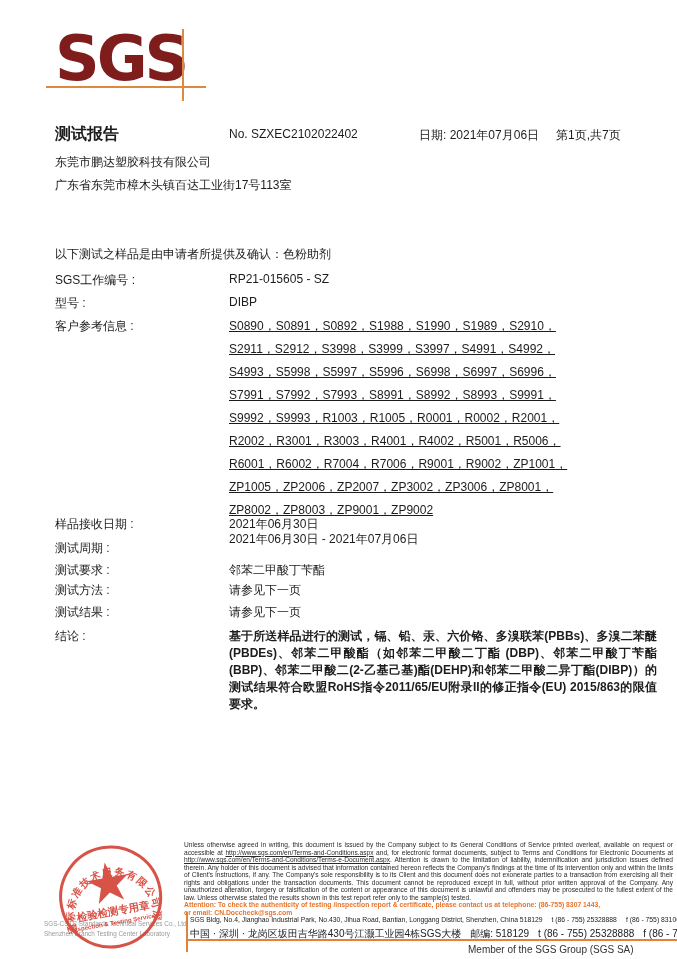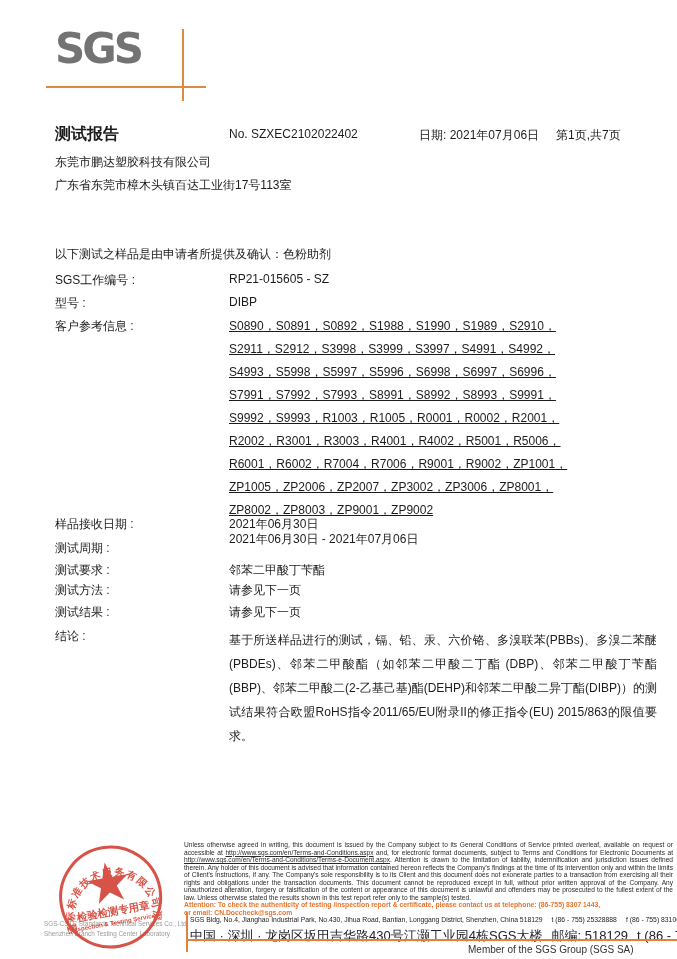--- a/index.html
+++ b/index.html
@@ -1,46 +1,46 @@
 <!DOCTYPE html>
 <html><head>
 <meta charset="utf-8">
 <style>
   html,body{margin:0;padding:0;background:#e8e8e8;}
   .page{position:relative;width:677px;height:959px;background:#ffffff;margin:0 auto;
         font-family:"Liberation Sans","DejaVu Sans",sans-serif;color:#1c1c1c;overflow:hidden;}
   .abs{position:absolute;}
   
-  .logo-text{left:55px;top:28px;font-size:42px;font-weight:bold;color:#737373;
+  .logo-text{left:55px;top:28px;font-size:62px;font-weight:bold;color:#7f1d1d;
              letter-spacing:-3px;line-height:1;font-family:"DejaVu Sans",sans-serif;}
   .logo-hline{left:46px;top:86px;width:160px;height:2px;background:#dd8a3e;}
   .logo-vline{left:182px;top:29px;width:2px;height:72px;background:#dd8a3e;}
   .report-title{left:55px;top:124px;font-size:16px;font-weight:bold;}
   .report-no{left:229px;top:127px;font-size:12px;}
   .report-date{left:419px;top:127px;font-size:12px;}
   .report-page{left:556px;top:127px;font-size:12px;}
   
   .t12{font-size:12px;line-height:1.25;}
   .company-name{left:55px;top:155px;}
   .company-address{left:55px;top:178px;}
   .statement{left:55px;top:247px;}
   .flabel{left:55px;font-size:12px;}
   .fvalue{left:229px;font-size:12px;}
   .ref-line{height:23px;text-decoration:underline;}
-  .conclusion-val{width:428px;line-height:24px;text-align:justify;}
+  .conclusion-val{width:428px;line-height:17px;text-align:justify;font-weight:bold;}
   
   .legal{left:184px;top:841px;width:489px;font-size:6.6px;line-height:7.55px;
          text-align:justify;color:#2a2a2a;}
   .legal .u{text-decoration:underline;}
   .attention{left:184px;top:901px;width:489px;font-size:6.8px;line-height:7.6px;
              color:#e8732a;font-weight:bold;}
   .addr-row{left:190px;width:487px;font-size:6.8px;white-space:nowrap;color:#222;
             display:flex;gap:9px;align-items:baseline;}
   .addr-row1{top:916px;}
-  .addr-row2{top:927px;font-size:13px;}
+  .addr-row2{top:927px;font-size:10px;}
   .footer-vline{left:186px;top:912px;width:2px;height:40px;background:#e0823c;}
   .footer-hline{left:186px;top:939px;width:491px;height:2px;background:#e0823c;}
   .member{left:468px;top:944px;font-size:10px;color:#333;}
   .stamp-company{left:44px;color:#9a9a9a;font-size:6.4px;line-height:10px;z-index:1;}
   .stamp-co1{top:919px;}
   .stamp-co2{top:929px;}
   .stamp-svg{left:42px;top:842px;z-index:2;}
 </style>
 </head>
 <body>

